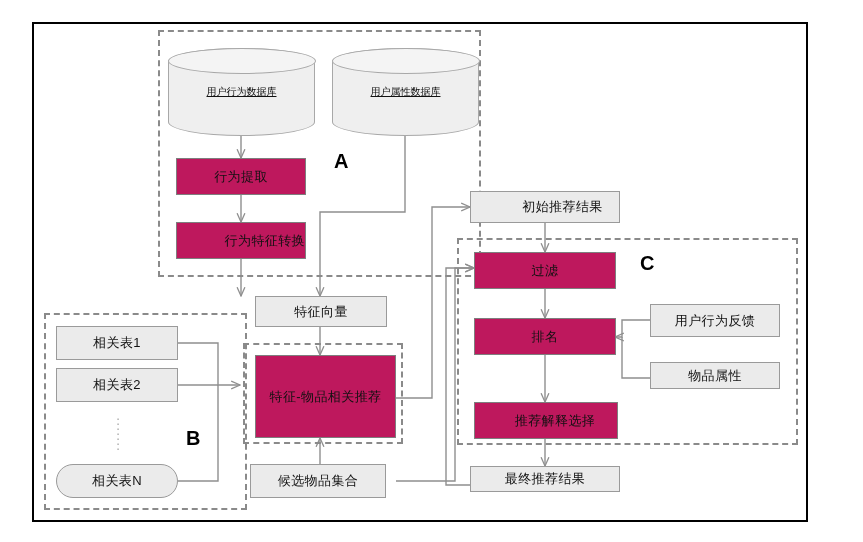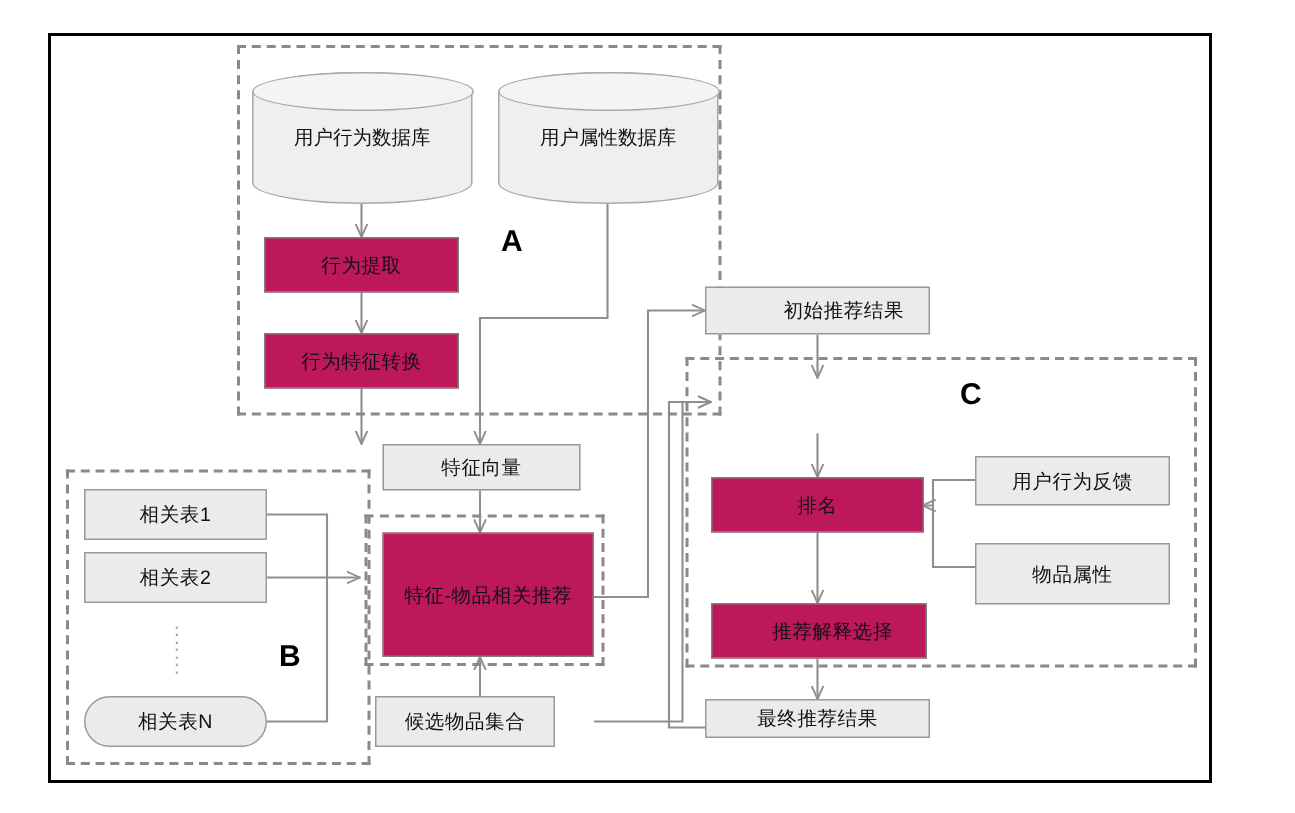--- a/index.html
+++ b/index.html
@@ -6,21 +6,21 @@
   body{font-family:"Liberation Sans","DejaVu Sans",sans-serif;}
   #stage{position:relative;width:863px;height:542px;background:#fff;overflow:hidden;}
   #frame{position:absolute;left:32px;top:22px;width:776px;height:500px;border:2px solid #000;box-sizing:border-box;background:#fff;}
   svg#wires{position:absolute;left:0;top:0;width:863px;height:542px;pointer-events:none;}
 
   .node{position:absolute;box-sizing:border-box;display:flex;align-items:center;justify-content:center;
         text-align:center;line-height:1.18;color:#111;font-size:13px;letter-spacing:.4px;}
   .proc{background:#be185d;border:1.5px solid #7e7e7e;}
   .light{background:#ebebeb;border:1.5px solid #9a9a9a;}
   .cyl{position:absolute;box-sizing:border-box;background:#efefef;border:1.5px solid #a8a8a8;
-       border-radius:50% / 16%;display:flex;align-items:center;justify-content:center;font-size:13px;color:#111;}
+       border-radius:50% / 16%;display:flex;align-items:center;justify-content:center;font-size:10px;color:#111;text-decoration:underline;}
   .cyl .lid{position:absolute;left:-1.5px;right:-1.5px;top:-1.5px;height:26px;border:1.5px solid #a8a8a8;
             border-radius:50%;background:#f4f4f4;box-sizing:border-box;}
   .cyl .lbl{position:relative;z-index:2;}
 
   .group{position:absolute;box-sizing:border-box;border:2px dashed #8a8a8a;}
   .gtag{position:absolute;font-weight:bold;font-size:20px;color:#000;font-family:"Liberation Sans",sans-serif;}
   .vdots{position:absolute;width:2px;color:#b5b5b5;font-size:11px;line-height:5px;text-align:center;}
   .vdots b{display:block;font-weight:normal;}
 </style>
 </head>
@@ -90,21 +90,21 @@
 
   <div class="cyl" style="left:332px;top:48px;width:147px;height:88px;">
     <span class="lid"></span>
     <span class="lbl">用户属性数据库</span>
   </div>
 
   <div class="node proc" style="left:176px;top:158px;width:130px;height:37px;">
     <span>行为提取</span>
   </div>
 
-  <div class="node proc" style="left:176px;top:222px;width:130px;height:37px;">
+  <div class="node proc" style="left:176px;top:222px;width:130px;height:37px;justify-content:flex-end;">
     <span>行为特征转换</span>
   </div>
 
   <div class="node light" style="left:255px;top:296px;width:132px;height:31px;">
     <span>特征向量</span>
   </div>
 
   <div class="node light" style="left:56px;top:326px;width:122px;height:34px;">
     <span>相关表1</span>
   </div>
@@ -125,41 +125,44 @@
 
   <div class="node light" style="left:56px;top:464px;width:122px;height:34px;border-radius:17px;">
     <span>相关表N</span>
   </div>
 
   <div class="node proc" style="left:255px;top:355px;width:141px;height:83px;flex-direction:row;">
     <span>特征-物品</span>
     <span>相关推荐</span>
   </div>
 
-  <div class="node light" style="left:250px;top:464px;width:120px;height:34px;">
+  <div class="node light" style="left:250px;top:464px;width:136px;height:34px;">
     <span>候选物品集合</span>
   </div>
 
   <div class="node light" style="left:470px;top:191px;width:150px;height:32px;padding-left:35px;">
     <span>初始推荐结果</span>
   </div>
 
+  <div class="node proc" style="left:474px;top:252px;width:142px;height:37px;">
+    <span>过滤</span>
+  </div>
 
   <div class="node proc" style="left:474px;top:318px;width:142px;height:37px;">
     <span>排名</span>
   </div>
 
   <div class="node proc" style="left:474px;top:402px;width:144px;height:37px;padding-left:18px;">
     <span>推荐解释选择</span>
   </div>
 
   <div class="node light" style="left:470px;top:466px;width:150px;height:26px;">
     <span>最终推荐结果</span>
   </div>
 
   <div class="node light" style="left:650px;top:304px;width:130px;height:33px;">
     <span>用户行为反馈</span>
   </div>
 
-  <div class="node light" style="left:650px;top:362px;width:130px;height:41px;">
+  <div class="node light" style="left:650px;top:362px;width:130px;height:27px;">
     <span>物品属性</span>
   </div>
 </div>
 
 </body></html>

